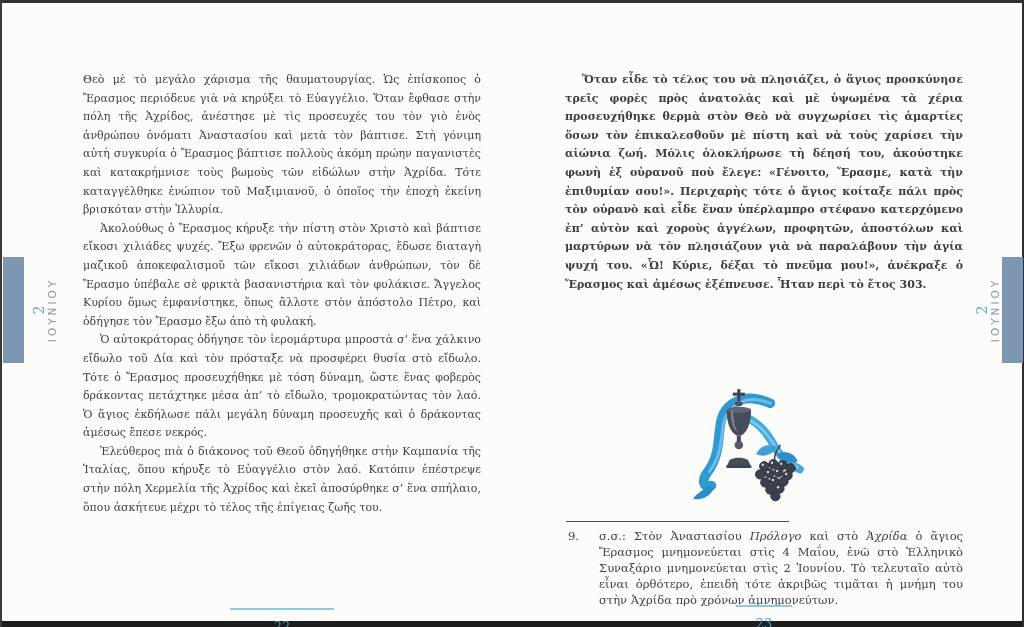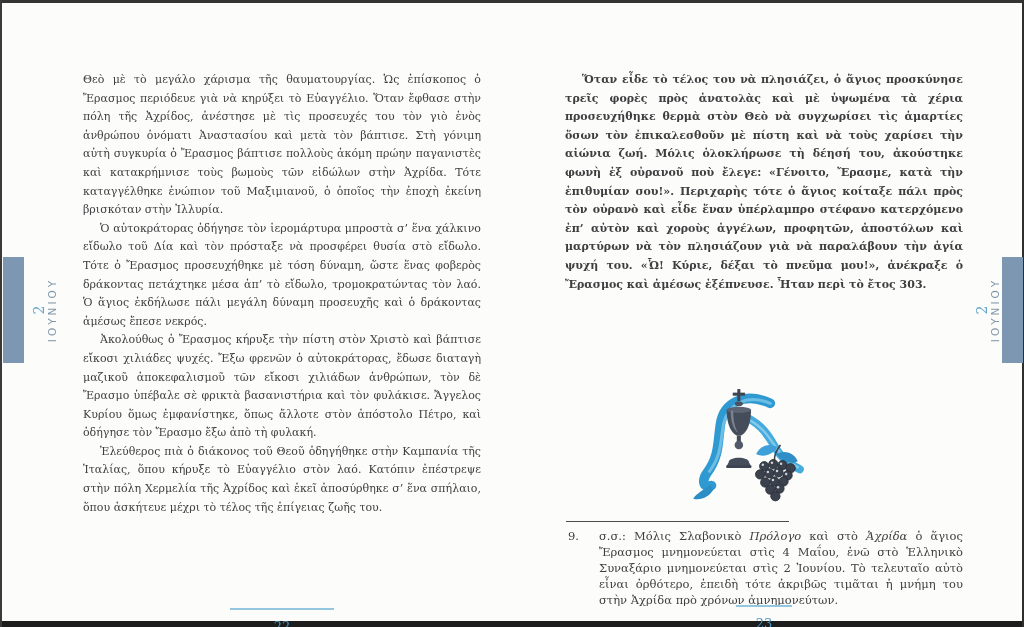--- a/index.html
+++ b/index.html
@@ -74,22 +74,22 @@
   </div>
 
   <div class="side-rect side-rect-right"></div>
   <div class="vlabel vlabel-right">
     <div class="vday">2</div>
     <div class="vmonth">ΙΟΥΝΙΟΥ</div>
   </div>
 
   <div class="col col-left">
       <p class="para"><span>Θεὸ μὲ τὸ μεγάλο χάρισμα τῆς θαυματουργίας. Ὡς ἐπίσκοπος ὁ Ἔρασμος περιόδευε γιὰ νὰ κηρύξει τὸ Εὐαγγέλιο. Ὅταν ἔφθασε στὴν πόλη τῆς Ἀχρίδος, ἀνέστησε μὲ τὶς προσευχές του τὸν γιὸ ἑνὸς ἀνθρώπου ὀνόματι Ἀναστασίου καὶ μετὰ τὸν βάπτισε. Στὴ γόνιμη αὐτὴ συγκυρία ὁ Ἔρασμος βάπτισε πολλοὺς ἀκόμη πρώην παγανιστὲς καὶ κατακρήμνισε τοὺς βωμοὺς τῶν εἰδώλων στὴν Ἀχρίδα. Τότε καταγγέλθηκε ἐνώπιον τοῦ Μαξιμιανοῦ, ὁ ὁποῖος τὴν ἐποχὴ ἐκείνη βρισκόταν στὴν Ἰλλυρία.</span></p>
+      <p class="para ind"><span>Ἀκολούθως ὁ Ἔρασμος κήρυξε τὴν πίστη στὸν Χριστὸ καὶ βάπτισε εἴκοσι χιλιάδες ψυχές. Ἔξω φρενῶν ὁ αὐτοκράτορας, ἔδωσε διαταγὴ μαζικοῦ ἀποκεφαλισμοῦ τῶν εἴκοσι χιλιάδων ἀνθρώπων, τὸν δὲ Ἔρασμο ὑπέβαλε σὲ φρικτὰ βασανιστήρια καὶ τὸν φυλάκισε. Ἄγγελος Κυρίου ὅμως ἐμφανίστηκε, ὅπως ἄλλοτε στὸν ἀπόστολο Πέτρο, καὶ ὁδήγησε τὸν Ἔρασμο ἔξω ἀπὸ τὴ φυλακή.</span></p>
       <p class="para ind"><span>Ὁ αὐτοκράτορας ὁδήγησε τὸν ἱερομάρτυρα μπροστὰ σ’ ἕνα χάλκινο εἴδωλο τοῦ Δία καὶ τὸν πρόσταξε νὰ προσφέρει θυσία στὸ εἴδωλο. Τότε ὁ Ἔρασμος προσευχήθηκε μὲ τόση δύναμη, ὥστε ἕνας φοβερὸς δράκοντας πετάχτηκε μέσα ἀπ’ τὸ εἴδωλο, τρομοκρατώντας τὸν λαό. Ὁ ἅγιος ἐκδήλωσε πάλι μεγάλη δύναμη προσευχῆς καὶ ὁ δράκοντας ἀμέσως ἔπεσε νεκρός.</span></p>
-      <p class="para ind"><span>Ἀκολούθως ὁ Ἔρασμος κήρυξε τὴν πίστη στὸν Χριστὸ καὶ βάπτισε εἴκοσι χιλιάδες ψυχές. Ἔξω φρενῶν ὁ αὐτοκράτορας, ἔδωσε διαταγὴ μαζικοῦ ἀποκεφαλισμοῦ τῶν εἴκοσι χιλιάδων ἀνθρώπων, τὸν δὲ Ἔρασμο ὑπέβαλε σὲ φρικτὰ βασανιστήρια καὶ τὸν φυλάκισε. Ἄγγελος Κυρίου ὅμως ἐμφανίστηκε, ὅπως ἄλλοτε στὸν ἀπόστολο Πέτρο, καὶ ὁδήγησε τὸν Ἔρασμο ἔξω ἀπὸ τὴ φυλακή.</span></p>
       <p class="para ind"><span>Ἐλεύθερος πιὰ ὁ διάκονος τοῦ Θεοῦ ὁδηγήθηκε στὴν Καμπανία τῆς Ἰταλίας, ὅπου κήρυξε τὸ Εὐαγγέλιο στὸν λαό. Κατόπιν ἐπέστρεψε στὴν πόλη Χερμελία τῆς Ἀχρίδος καὶ ἐκεῖ ἀποσύρθηκε σ’ ἕνα σπήλαιο, ὅπου ἀσκήτευε μέχρι τὸ τέλος τῆς ἐπίγειας ζωῆς του.</span></p>
     </div>
 
   <div class="col col-right">
       <p class="para ind"><span>Ὅταν εἶδε τὸ τέλος του νὰ πλησιάζει, ὁ ἅγιος προσκύνησε τρεῖς φορὲς πρὸς ἀνατολὰς καὶ μὲ ὑψωμένα τὰ χέρια προσευχήθηκε θερμὰ στὸν Θεὸ νὰ συγχωρίσει τὶς ἁμαρτίες ὅσων τὸν ἐπικαλεσθοῦν μὲ πίστη καὶ νὰ τοὺς χαρίσει τὴν αἰώνια ζωή. Μόλις ὁλοκλήρωσε τὴ δέησή του, ἀκούστηκε φωνὴ ἐξ οὐρανοῦ ποὺ ἔλεγε: «Γένοιτο, Ἔρασμε, κατὰ τὴν ἐπιθυμίαν σου!». Περιχαρὴς τότε ὁ ἅγιος κοίταξε πάλι πρὸς τὸν οὐρανὸ καὶ εἶδε ἕναν ὑπέρλαμπρο στέφανο κατερχόμενο ἐπ’ αὐτὸν καὶ χοροὺς ἀγγέλων, προφητῶν, ἀποστόλων καὶ μαρτύρων νὰ τὸν πλησιάζουν γιὰ νὰ παραλάβουν τὴν ἁγία ψυχή του. «Ὦ! Κύριε, δέξαι τὸ πνεῦμα μου!», ἀνέκραξε ὁ Ἔρασμος καὶ ἀμέσως ἐξέπνευσε. Ἦταν περὶ τὸ ἔτος 303.</span></p>
     </div>
 
   <div class="illus">
     <svg viewBox="0 0 130 130" width="132" height="132" xmlns="http://www.w3.org/2000/svg">
 
@@ -140,21 +140,21 @@
         <circle cx="88.6" cy="95.6" r="1.2"></circle>
           <circle cx="93.6" cy="102.6" r="1.2"></circle>
       </g>
     </svg>
   </div>
 
   <div class="footnote">
     <div class="fn-rule"></div>
     <div class="fn-body">
       <span class="fn-marker">9.</span>
-    <span>σ.σ.: Μόλις Σλαβονικὸ </span><em>Πρόλογο</em><span> καὶ στὸ </span><em>Ἀχρίδα</em><span> ὁ ἅγιος Ἔρασμος μνημονεύεται στὶς 4 Μαΐου, ἐνῶ στὸ Ἑλληνικὸ Συναξάριο μνημονεύεται στὶς 2 Ἰουνίου. Τὸ τελευταῖο αὐτὸ εἶναι ὀρθότερο, ἐπειδὴ τότε ἀκριβῶς τιμᾶται ἡ μνήμη του στὴν Ἀχρίδα πρὸ χρόνων ἀμνημονεύτων.</span></div>
+    <span>σ.σ.: Στὸν Ἀναστασίου </span><em>Πρόλογο</em><span> καὶ στὸ </span><em>Ἀχρίδα</em><span> ὁ ἅγιος Ἔρασμος μνημονεύεται στὶς 4 Μαΐου, ἐνῶ στὸ Ἑλληνικὸ Συναξάριο μνημονεύεται στὶς 2 Ἰουνίου. Τὸ τελευταῖο αὐτὸ εἶναι ὀρθότερο, ἐπειδὴ τότε ἀκριβῶς τιμᾶται ἡ μνήμη του στὴν Ἀχρίδα πρὸ χρόνων ἀμνημονεύτων.</span></div>
   </div>
 
   <div class="footer footer-left">
     <span class="footer-rule"></span>
     <div class="page-num">22</div>
   </div>
   <div class="footer footer-right">
     <span class="footer-rule"></span>
     <div class="page-num">23</div>
   </div>

